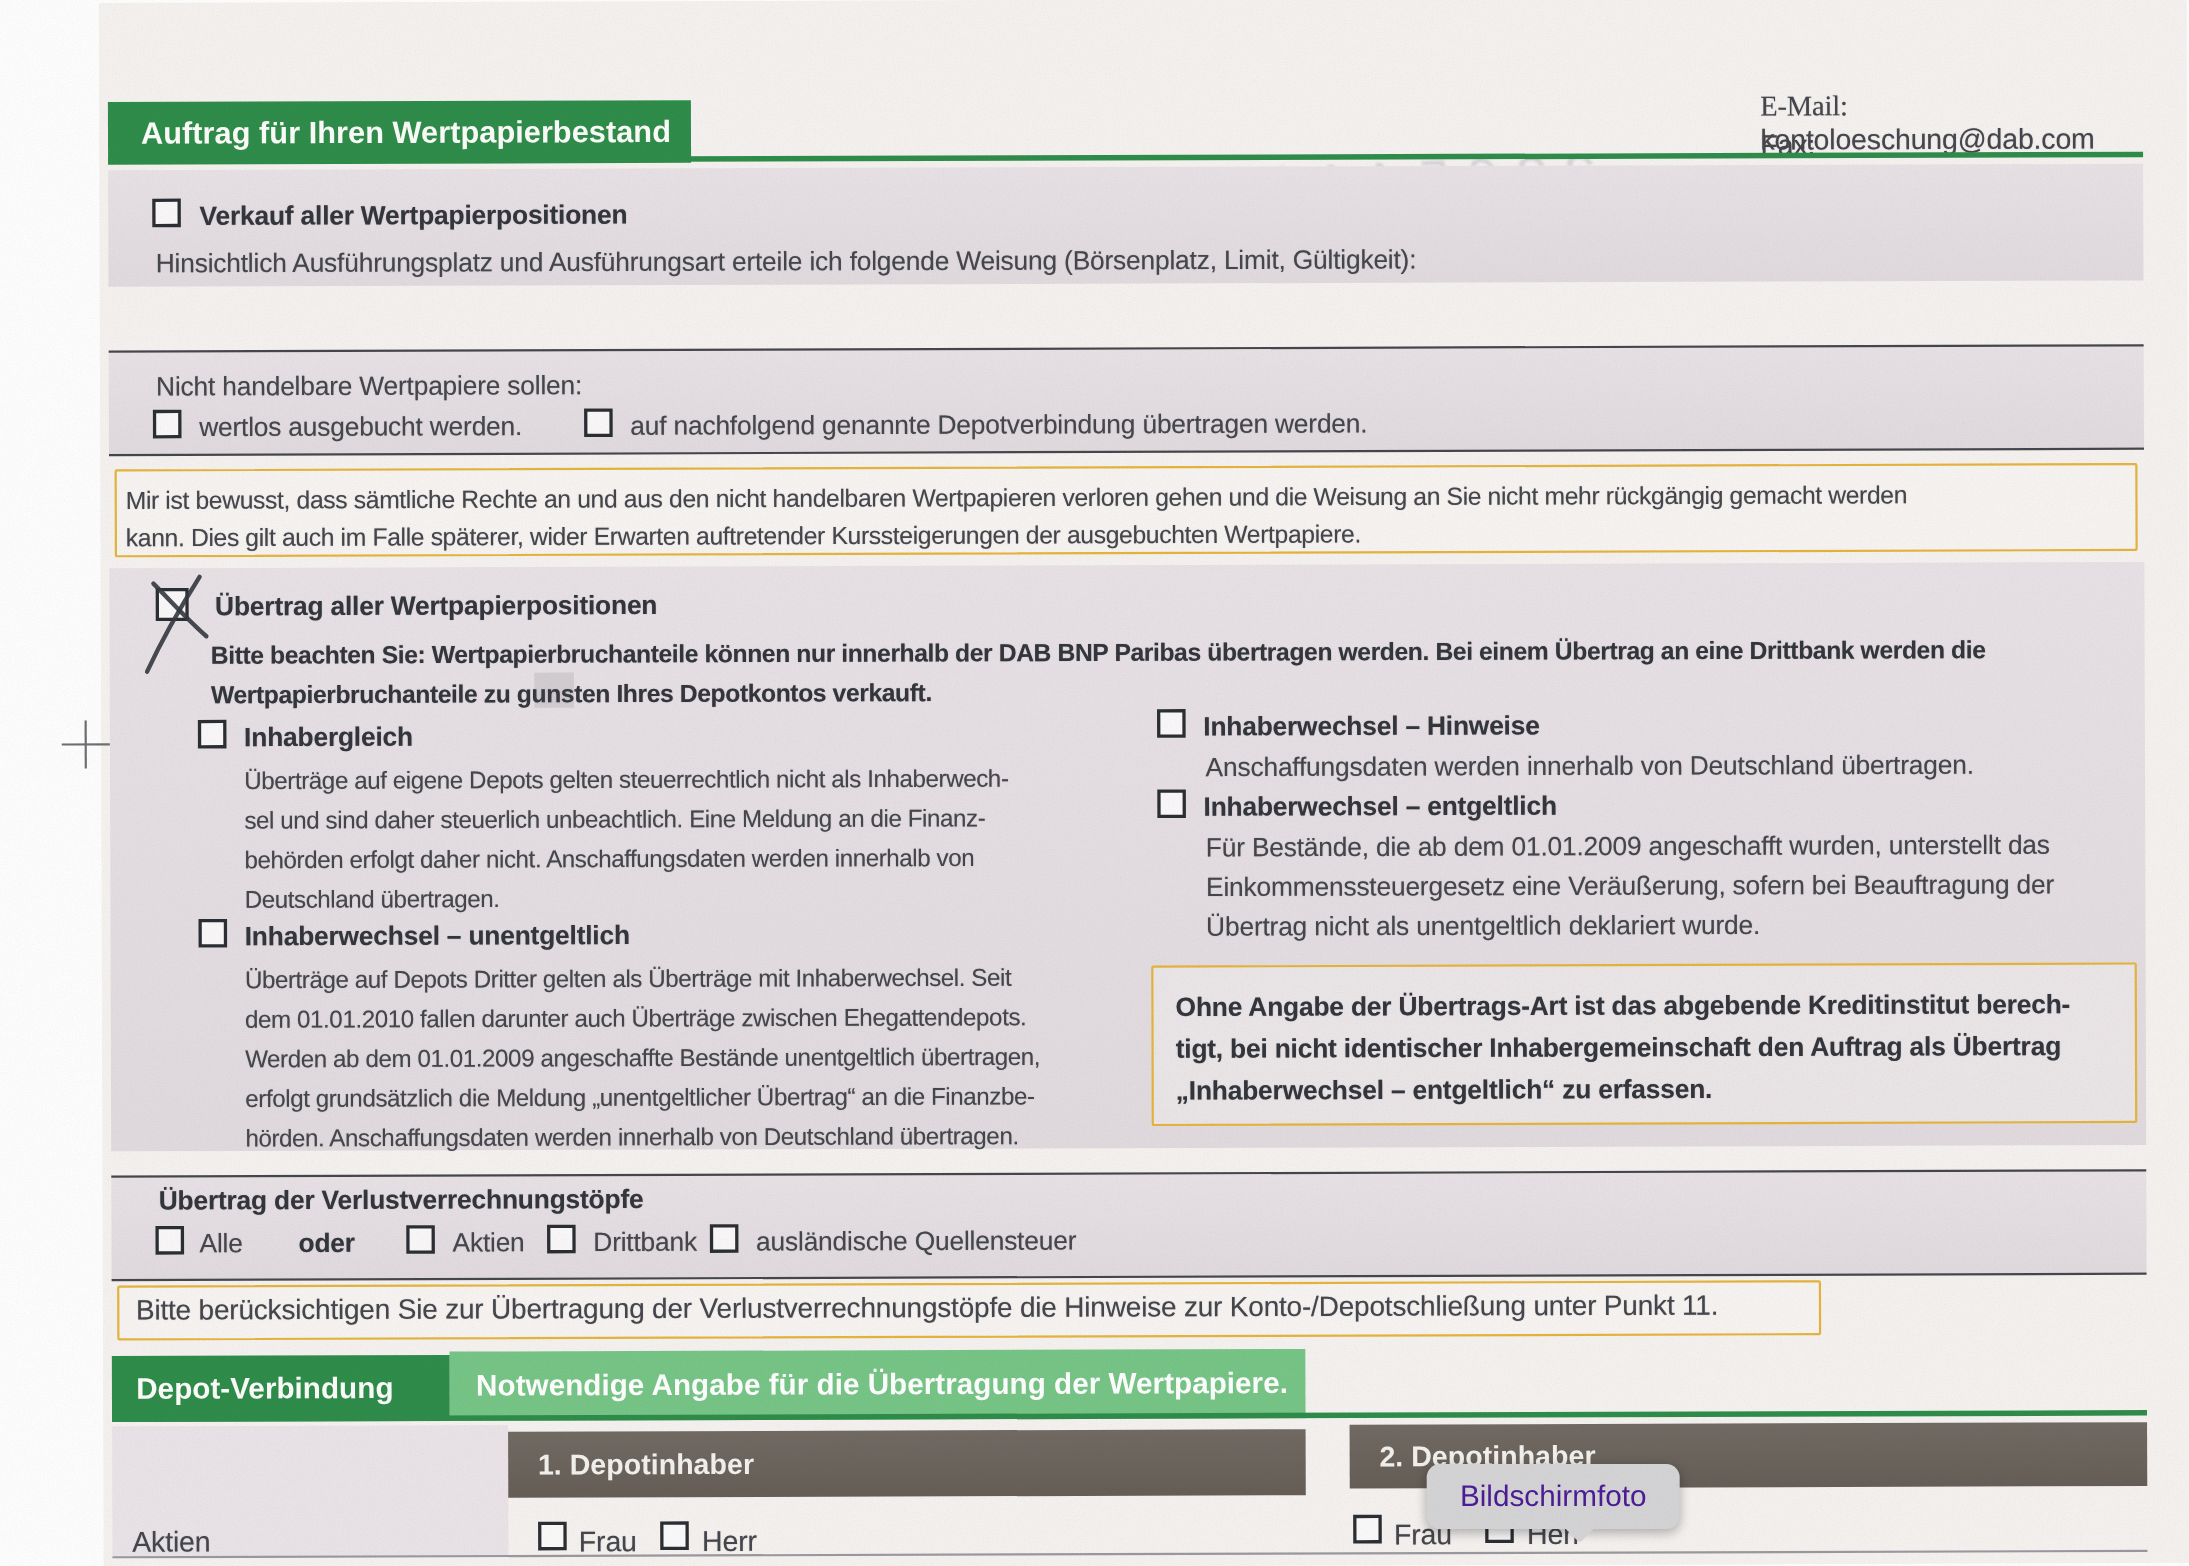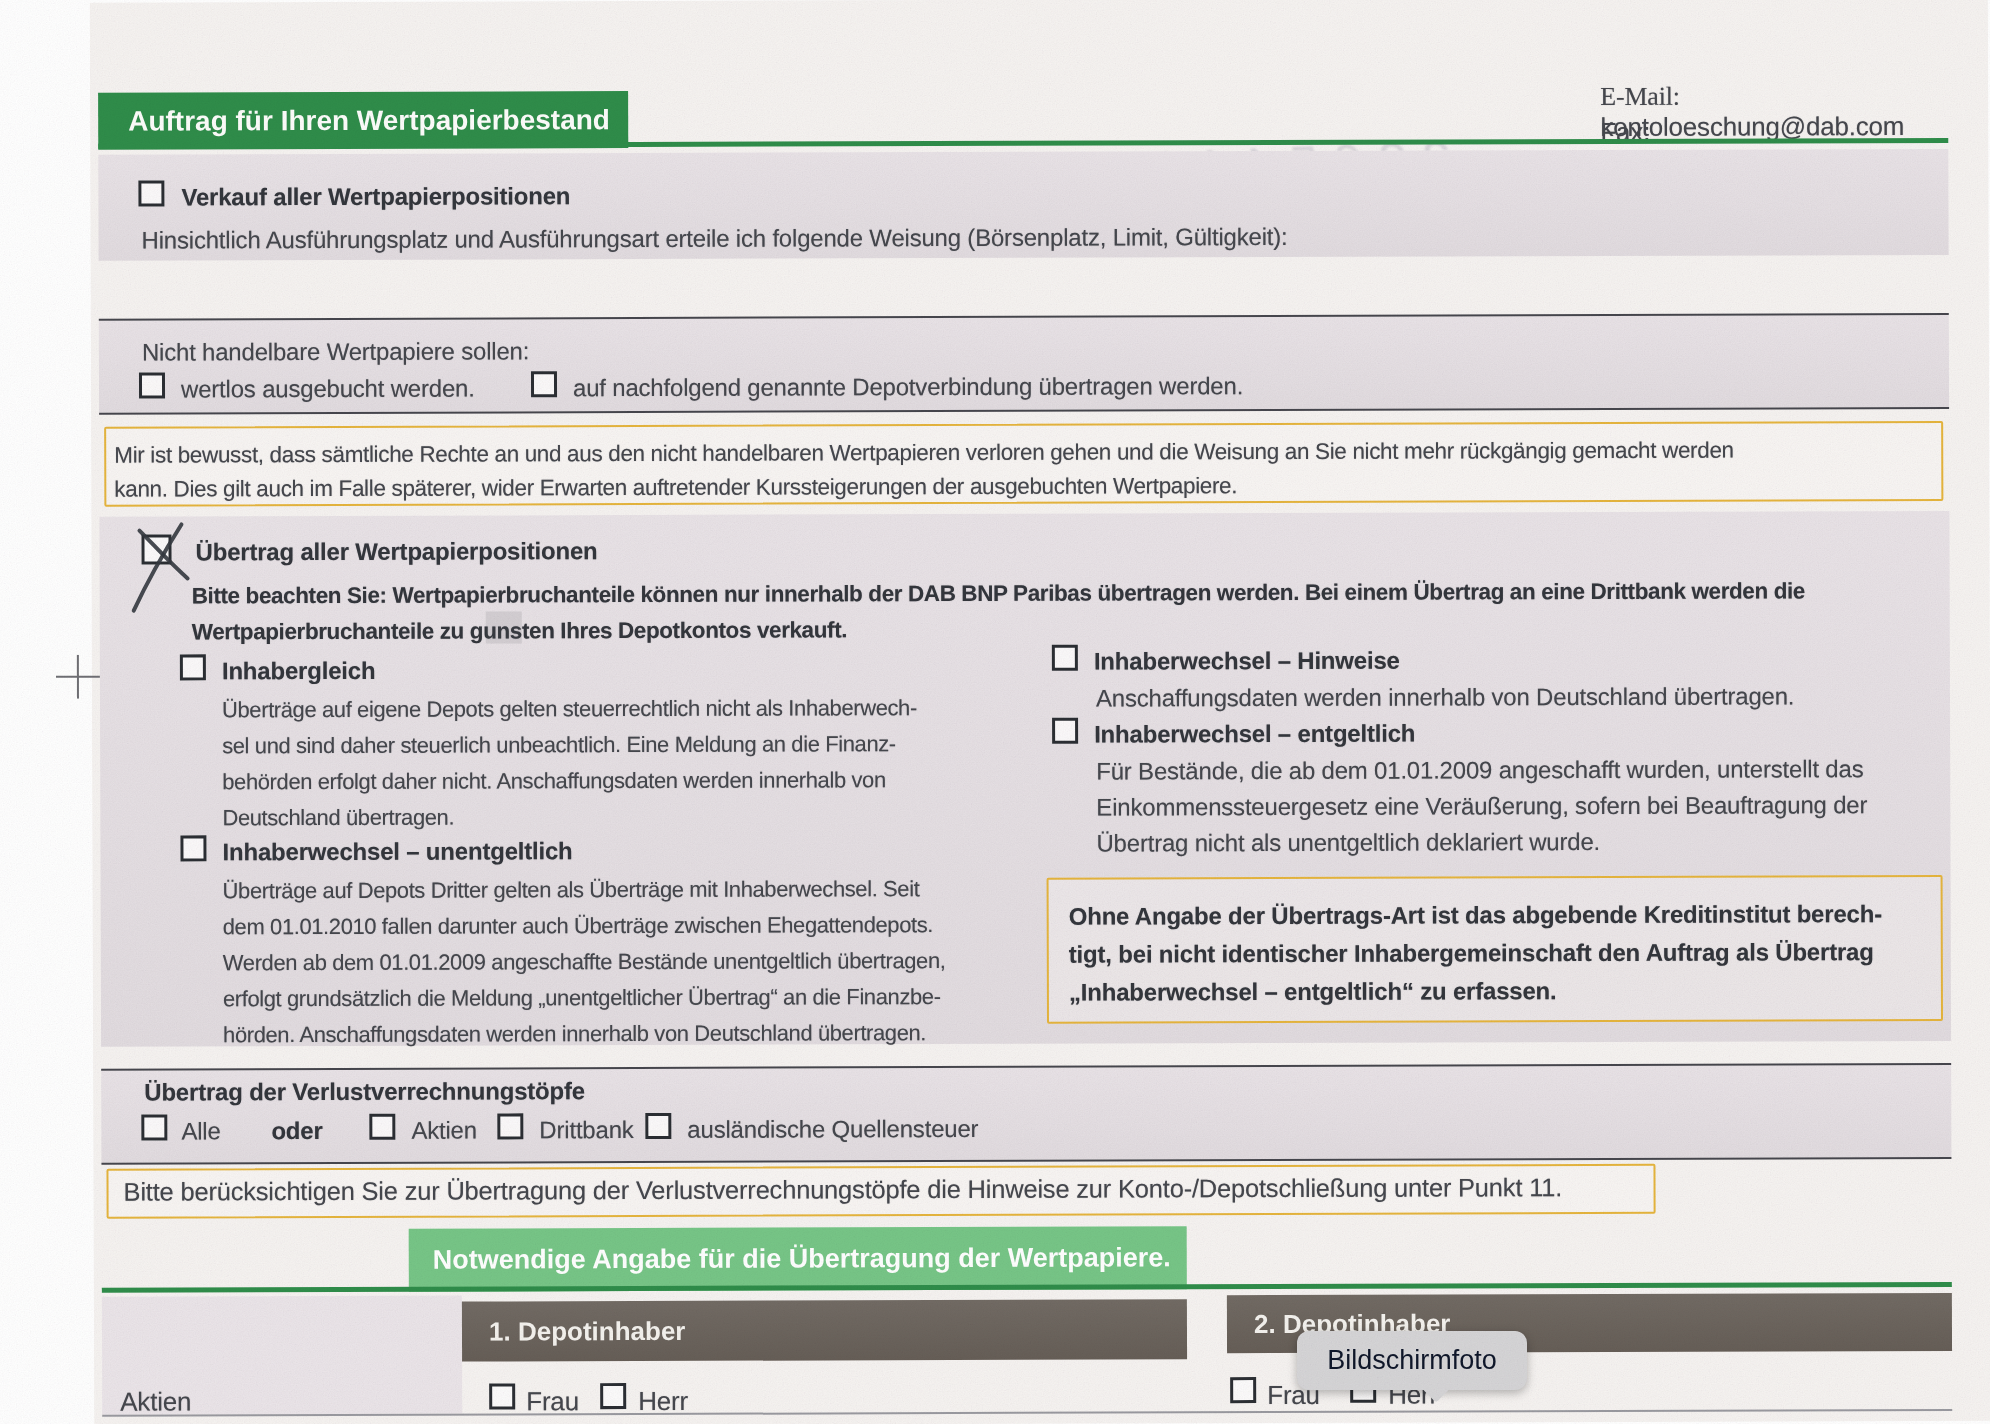--- a/index.html
+++ b/index.html
@@ -30,21 +30,21 @@
   .dkhead{position:absolute;background:linear-gradient(180deg,#726b64,#665e57);color:#f4f2ee;
           font-weight:700;font-size:26px;}
   .thinline{position:absolute;background:#9a9aa0;height:2px;}
   
   .ghost{position:absolute;color:rgba(108,98,134,.20);filter:blur(1.2px);font-style:italic;
          pointer-events:none;}
   
   .tooltip{position:absolute;left:1297px;top:1331px;width:230px;height:59px;background:#d6d5d7;
            border-radius:12px;box-shadow:0 3px 10px rgba(0,0,0,.28);z-index:50;
            display:flex;align-items:center;justify-content:center;
-           font-size:27px;color:#0f172a;}
+           font-size:27px;color:#4c1d95;}
   .tooltip .tail{position:absolute;left:128px;bottom:-8px;width:22px;height:22px;background:#d6d5d7;
                  transform:rotate(45deg);border-radius:3px;}
   .noise{position:absolute;inset:0;mix-blend-mode:multiply;pointer-events:none;z-index:90;}
   .xmark{position:absolute;pointer-events:none;}
   .smudge{position:absolute;background:rgba(90,90,100,.14);}
 </style>
 </head>
 <body>
 
 <div id="stage">
@@ -139,20 +139,23 @@
     <div class="t" style="left:538px;top:1115px;">Drittbank</div>
     <span class="cb" style="left:644px;top:1112px;"></span>
     <div class="t" style="left:686px;top:1115px;">ausländische Quellensteuer</div>
 
     <div class="ybox" style="left:105px;top:1166px;width:1545px;height:46px;"></div>
     <div class="t" style="left:122px;top:1175px;font-size:25.5px;">Bitte berücksichtigen Sie zur Übertragung der Verlustverrechnungstöpfe die Hinweise zur Konto-/Depotschließung unter Punkt 11.</div>
 
     <div class="banner-light" style="left:407px;top:1227px;width:778px;height:63px;font-size:27px;display:flex;align-items:center;padding-left:24px;box-sizing:border-box;">
       <span>Notwendige Angabe für die Übertragung der Wertpapiere.</span>
     </div>
+    <div class="banner" style="left:100px;top:1230px;width:307px;height:60px;font-size:27px;display:flex;align-items:center;padding-left:22px;box-sizing:border-box;">
+      <span>Depot-Verbindung</span>
+    </div>
     <div class="greenline" style="left:100px;top:1285px;width:1850px;height:5px;"></div>
 
     <div class="abs" style="left:100px;top:1294px;width:360px;height:118px;background:#ebe5e9;"></div>
     <div class="t" style="left:118px;top:1384px;font-size:26px;">Aktien</div>
 
     <div class="dkhead" style="left:460px;top:1300px;width:725px;height:60px;display:flex;align-items:center;padding-left:27px;box-sizing:border-box;">
       <span>1. Depotinhaber</span>
     </div>
     <div class="dkhead" style="left:1225px;top:1296px;width:725px;height:58px;display:flex;align-items:center;padding-left:27px;box-sizing:border-box;">
       <span>2. Depotinhaber</span>

